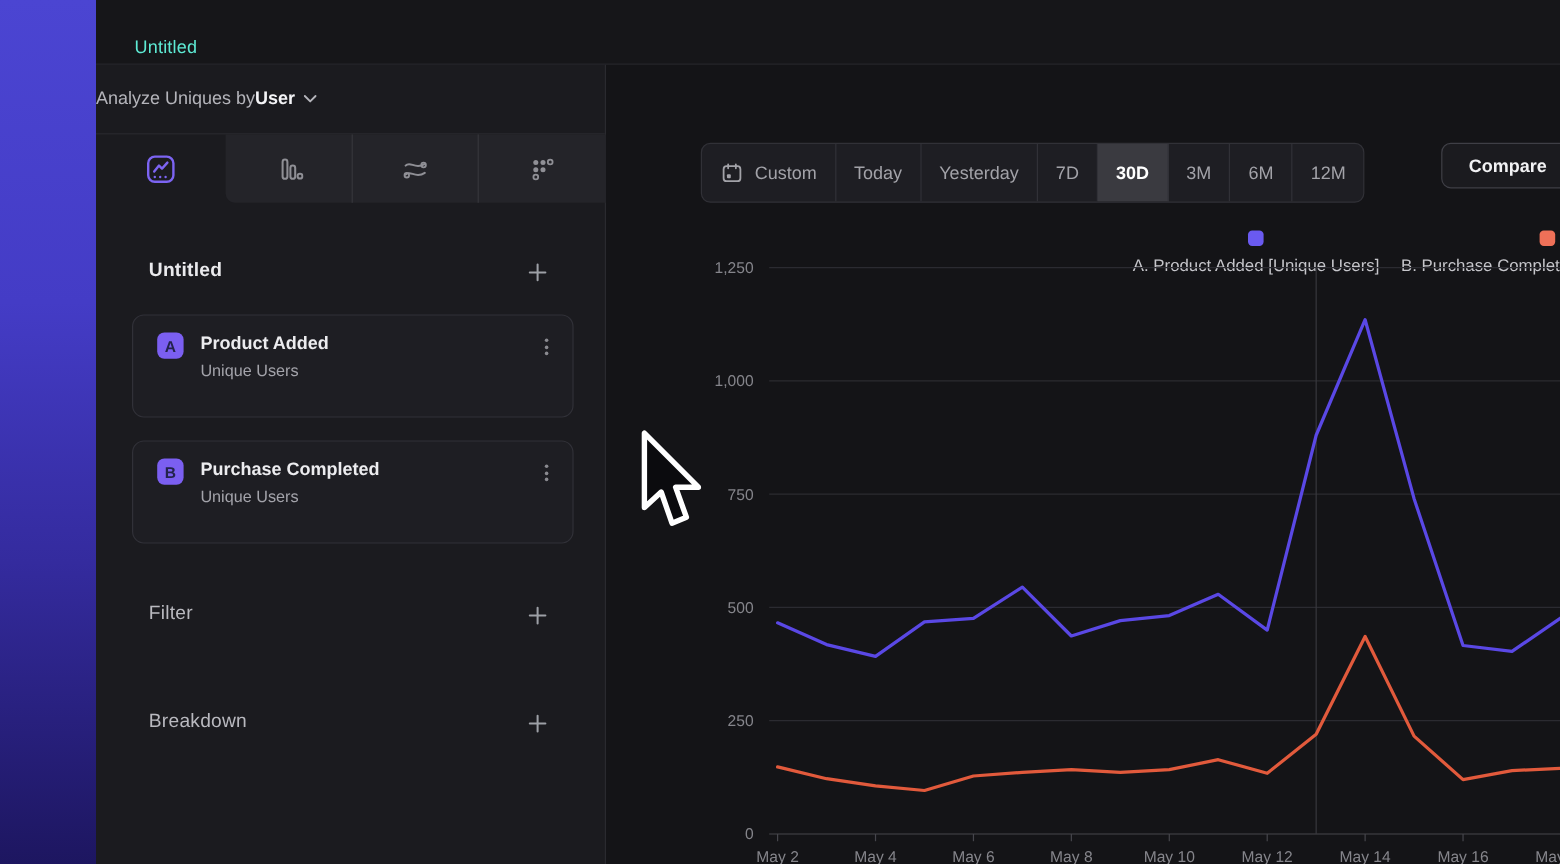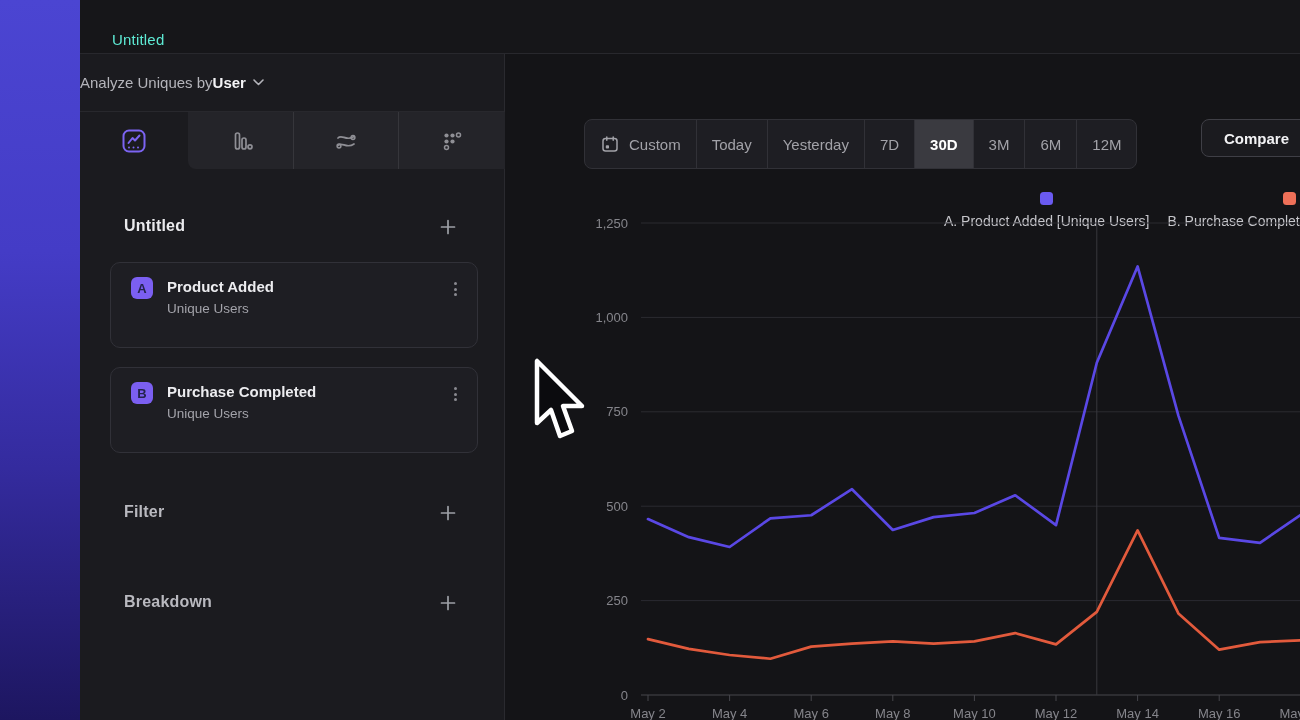--- a/index.html
+++ b/index.html
@@ -40,21 +40,21 @@
   .tabstrip-bg {
     position:absolute; left:108px; top:58px; width:317px; height:57px;
     background:#242429; border-radius:0 0 0 8px;
   }
   .tab {
     position:absolute; top:58px; height:57px;
     display:flex; align-items:center; justify-content:center; cursor:pointer;
   }
   .tab-sep { position:absolute; top:58px; height:57px; width:1px; background:#36363b; }
   .section-label { position:absolute; left:44px; font-size:16px; font-weight:700; color:#eaeaed; letter-spacing:.2px; }
-  .section-label.dim { color:#b9b9bf; font-weight:700; }
+  .section-label.dim { color:#b9b9bf; font-weight:400; }
   .plus-btn {
     position:absolute; left:355px; width:26px; height:26px;
     display:flex; align-items:center; justify-content:center; cursor:pointer;
   }
   .metric-card {
     position:absolute; left:30px; width:368px; height:86px;
     background:#1e1e23; border:1px solid #313138; border-radius:10px; cursor:pointer;
   }
   .metric-card .badge {
     position:absolute; left:20px; top:14px; width:22px; height:22px;

